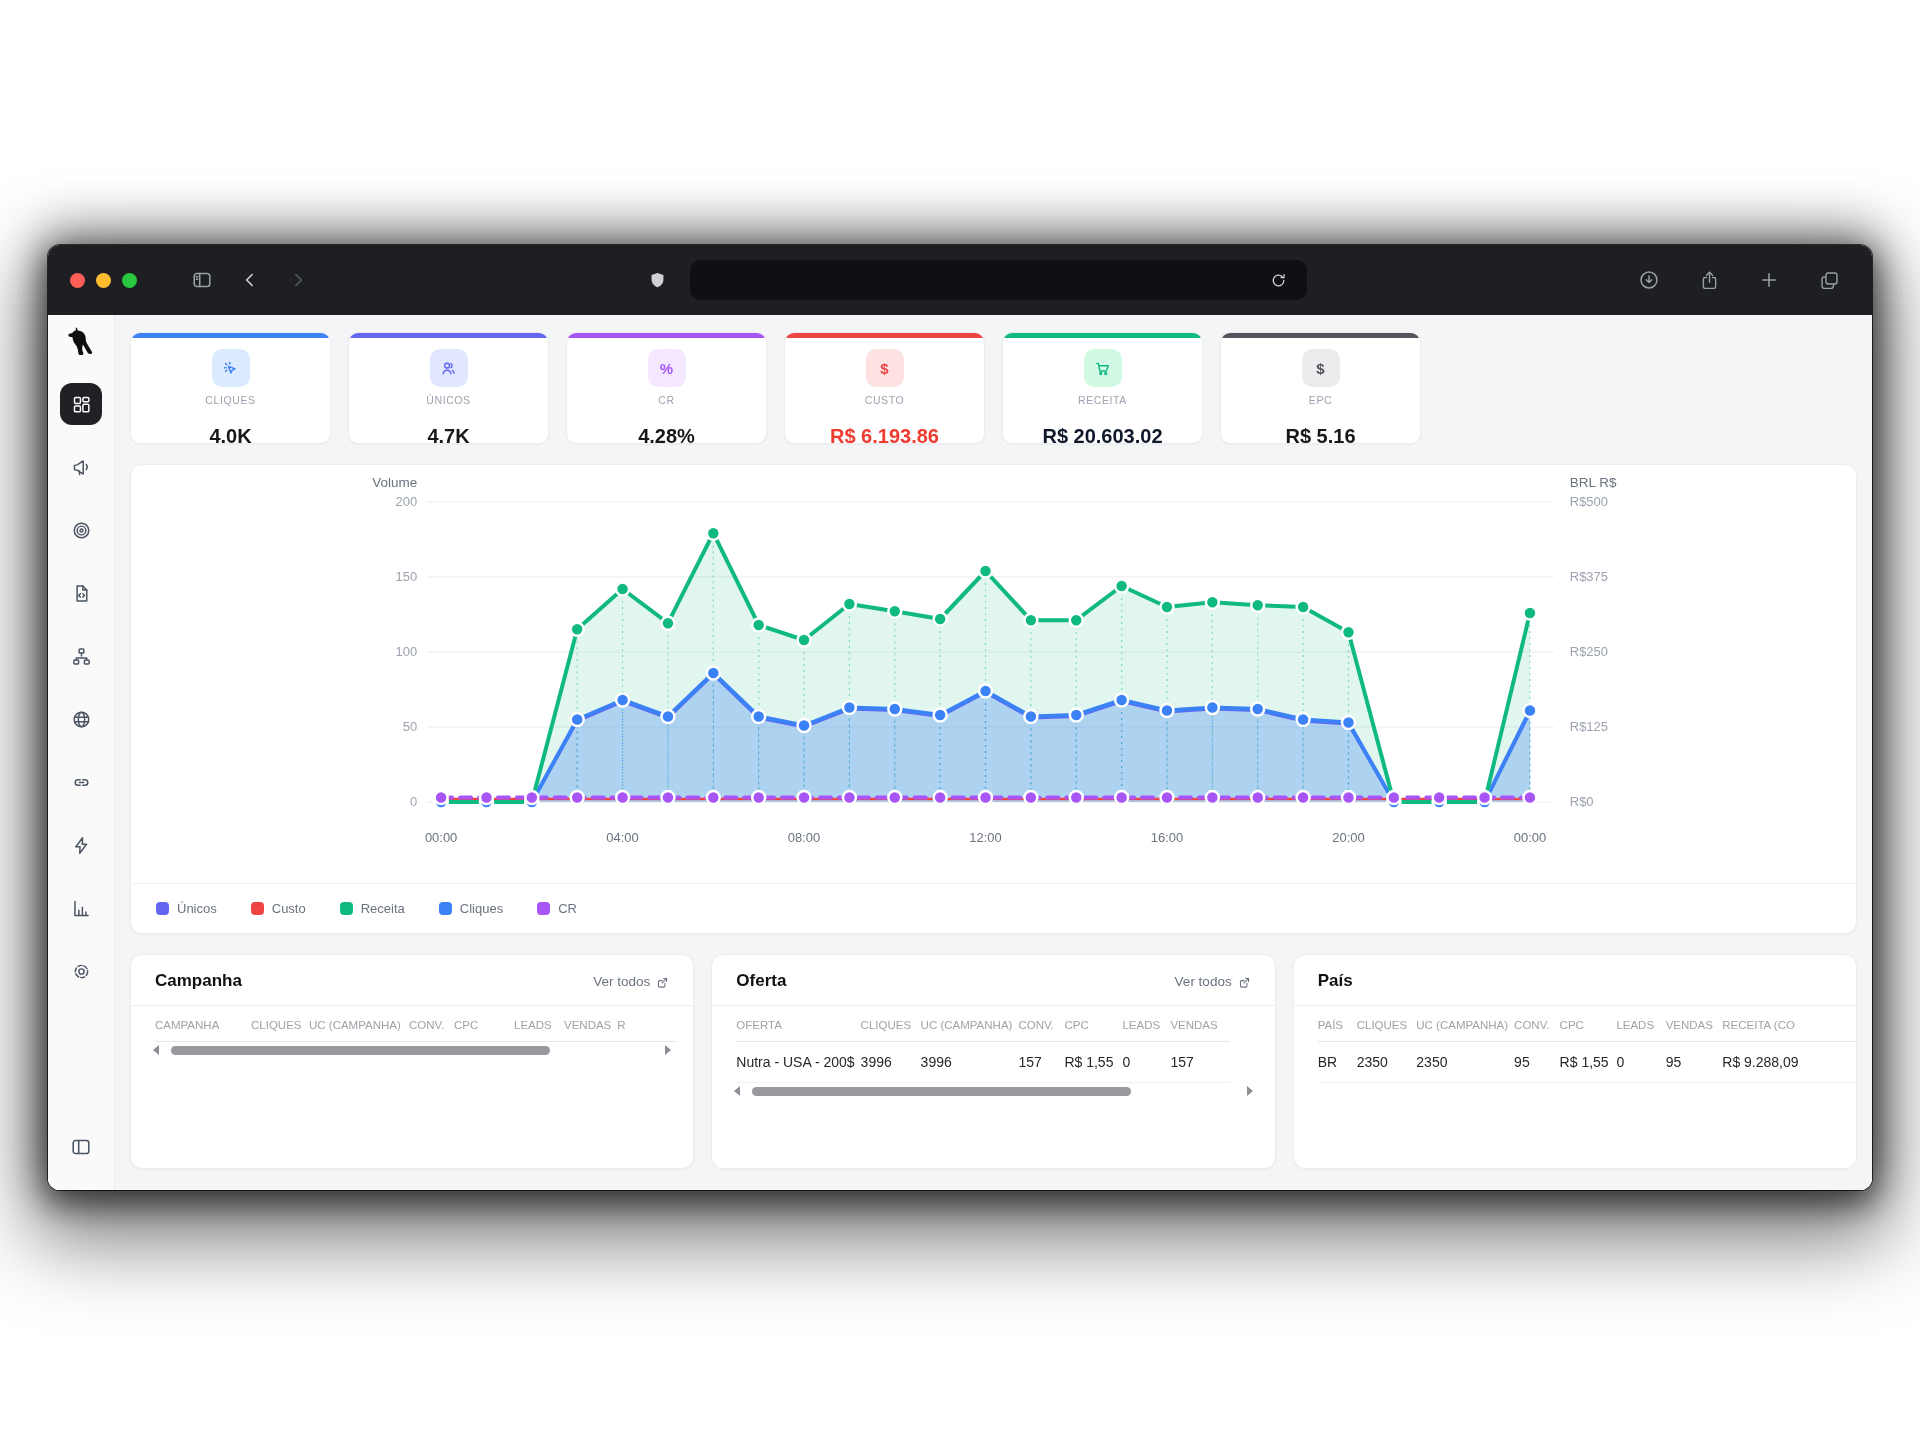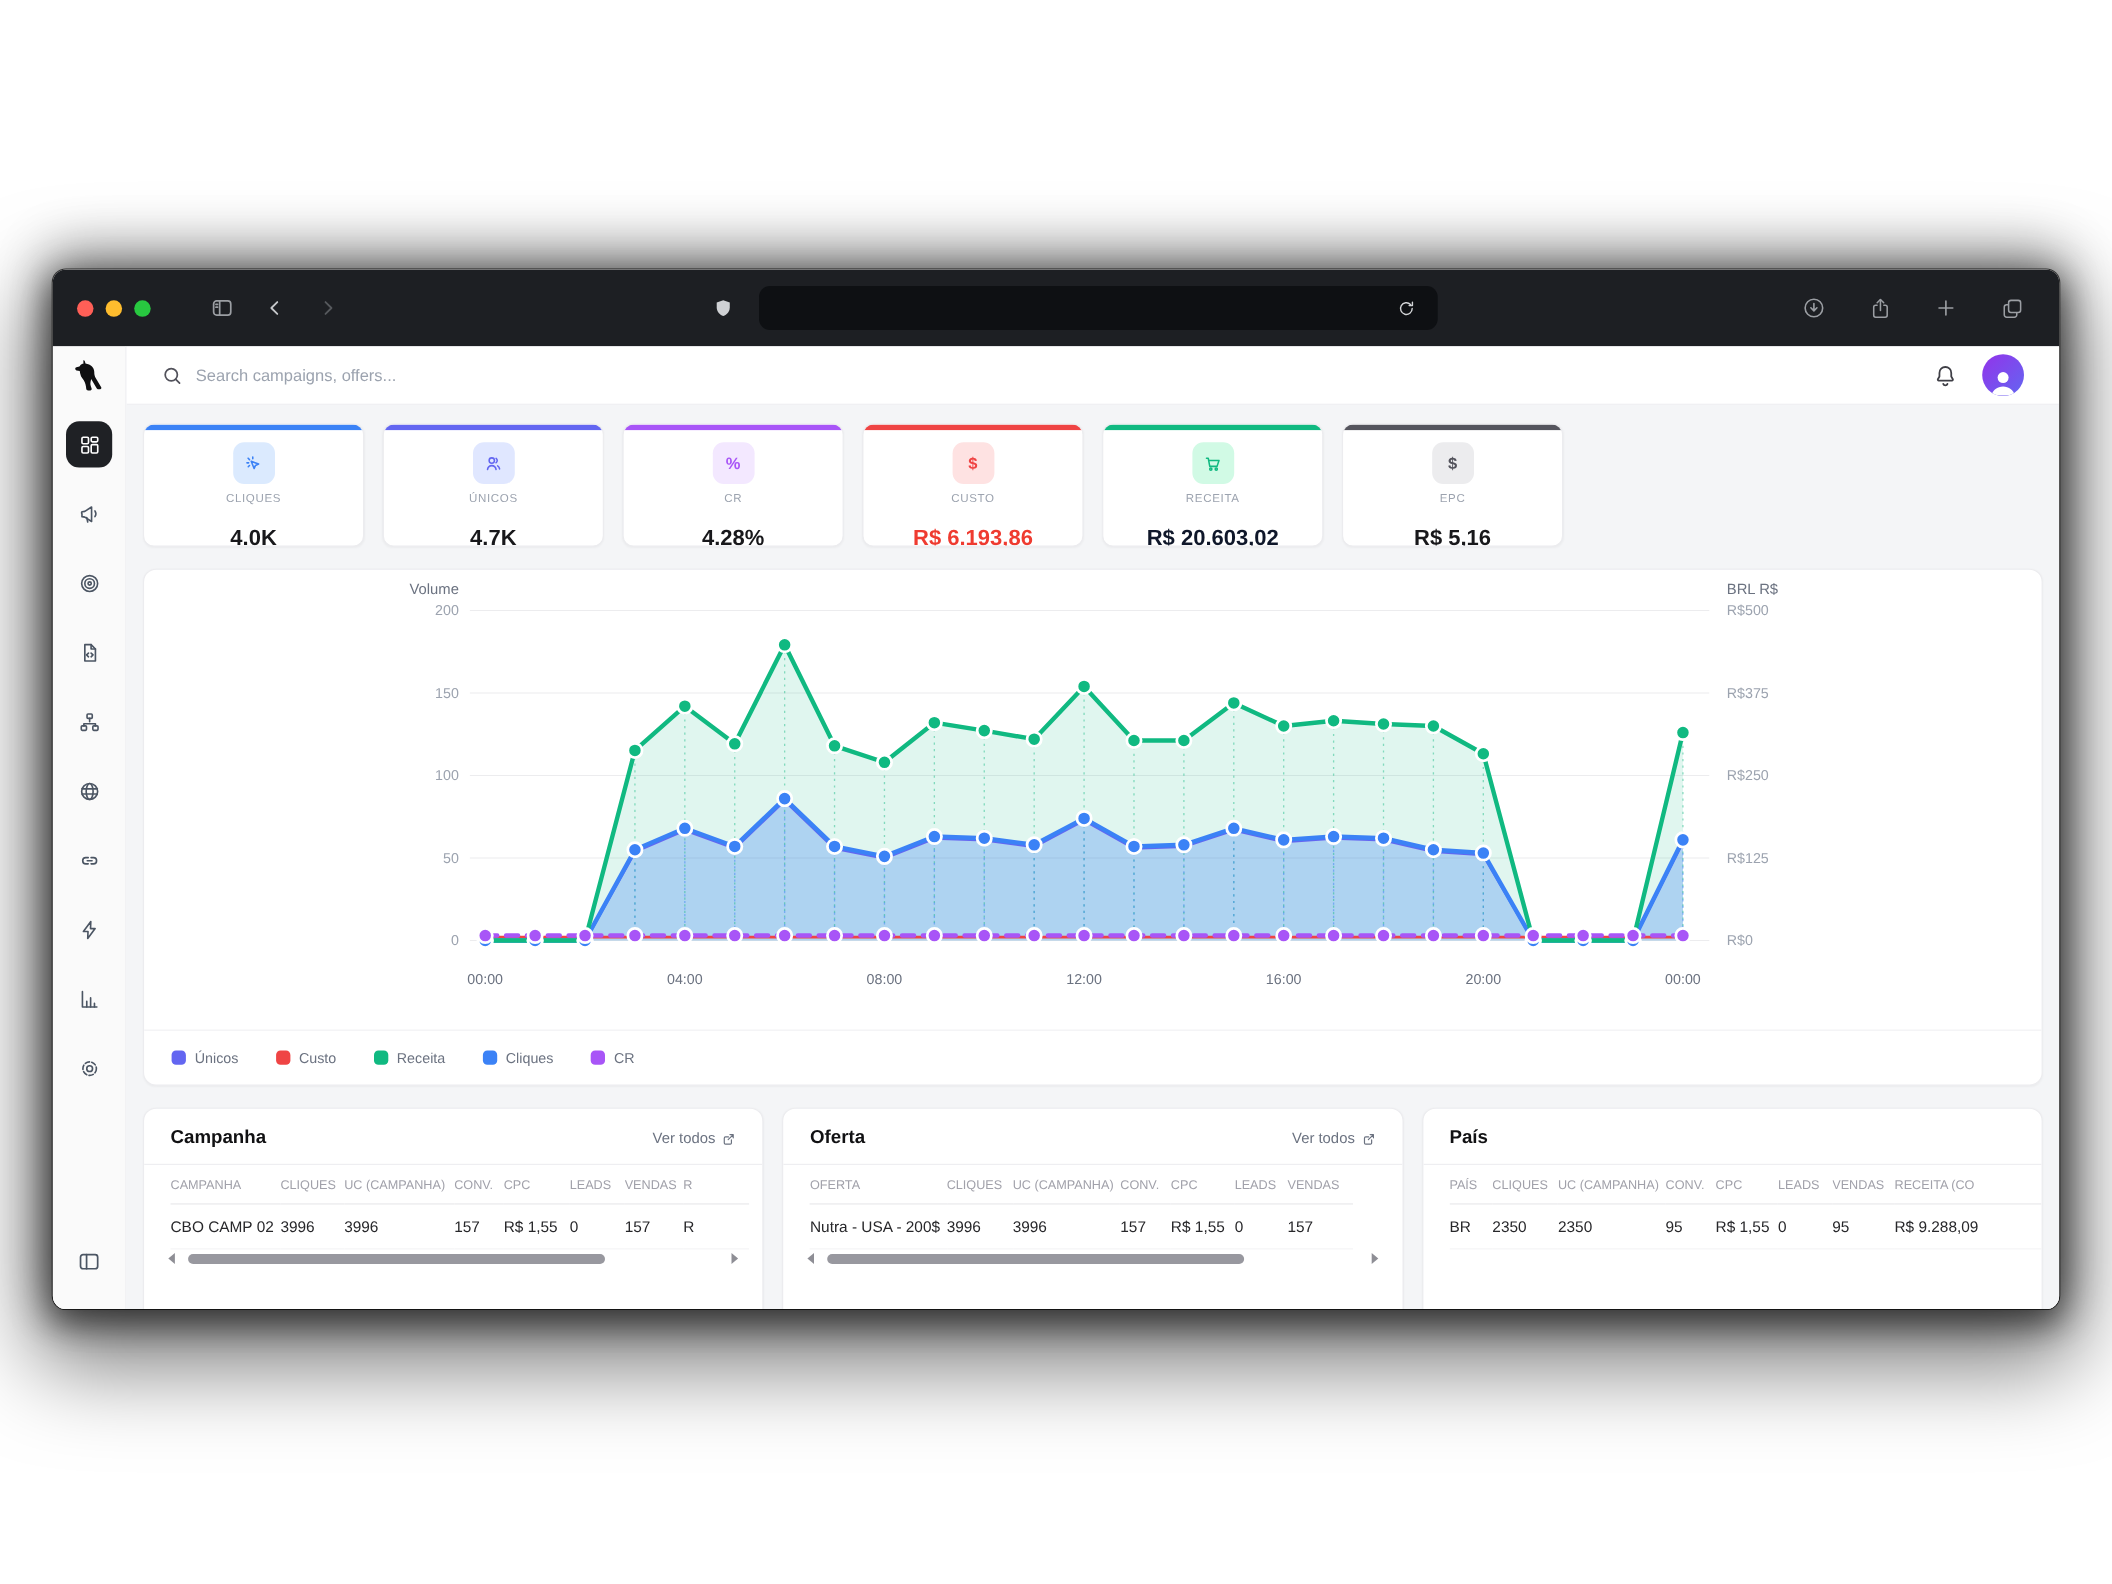--- a/index.html
+++ b/index.html
@@ -241,41 +241,20 @@
         </div>
         <div class="panel-toggle nav-item">
           <svg viewBox="0 0 24 24">
               <rect x="3.5" y="5" width="17" height="14" rx="2.5"></rect>
               <line x1="9.5" y1="5" x2="9.5" y2="19"></line>
             </svg>
         </div>
       </div>
 
       <div class="main">
-        <div class="app-header">
-          <div class="searchbox">
-            <svg width="19" height="19" viewBox="0 0 24 24" fill="none" stroke="#52525b" stroke-width="2" stroke-linecap="round">
-                <circle cx="11" cy="11" r="7"></circle>
-                <path d="M16.2 16.2L20.5 20.5"></path>
-              </svg>
-            <input type="text" placeholder="Search campaigns, offers..." style="">
-          </div>
-          <div class="hdr-right">
-            <svg width="23" height="23" viewBox="0 0 24 24" fill="none" stroke="#3f3f46" stroke-width="1.7" stroke-linecap="round" stroke-linejoin="round">
-                <path d="M12 3.8a5.6 5.6 0 0 0-5.6 5.6v3.4l-1.5 2.6c-.3.6.1 1.3.8 1.3h12.6c.7 0 1.1-.7.8-1.3l-1.5-2.6V9.4A5.6 5.6 0 0 0 12 3.8z"></path>
-                <path d="M10 19.8a2.1 2.1 0 0 0 4 0"></path>
-              </svg>
-            <div class="avatar">
-              <svg width="30" height="26" viewBox="0 0 24 20">
-                  <circle cx="12" cy="7" r="4" fill="#ffffff"></circle>
-                  <path d="M3.5 20c.9-4 4.3-6.6 8.5-6.6s7.6 2.6 8.5 6.6z" fill="#ffffff"></path>
-                </svg>
-            </div>
-          </div>
-        </div>
 
         <div class="content">
 
           <div class="kpis">
             <div class="kpi">
               <div class="kpi-accent" style="background: rgb(59, 130, 246);"></div>
               <div class="kpi-icon" style="background: rgb(219, 234, 254); color: rgb(59, 130, 246);">
                 <svg viewBox="0 0 24 24" fill="none" stroke="currentColor" stroke-width="2" stroke-linecap="round" stroke-linejoin="round">
                     <path d="M9 9l9.5 3.5-4 1.8-1.8 4z"></path>
                     <path d="M5 5l1.8 1.8M11 3.5v2.2M3.5 11h2.2M5.2 16l1.6-1.6"></path>
@@ -528,30 +507,20 @@
                       <tr>
                     <th>CAMPANHA</th>
                         <th>CLIQUES</th>
                         <th>UC (CAMPANHA)</th>
                         <th>CONV.</th>
                         <th>CPC</th>
                         <th>LEADS</th>
                         <th>VENDAS</th>
                         <th>R</th>
                   </tr>
-                  <tr>
-                    <td>CBO CAMP 02</td>
-                        <td>3996</td>
-                        <td>3996</td>
-                        <td>157</td>
-                        <td>R$ 1,55</td>
-                        <td>0</td>
-                        <td>157</td>
-                        <td>R</td>
-                  </tr>
                 </tbody>
                   </table>
               </div>
               <div class="hscroll">
                 <span class="arrow left"></span>
                 <span class="track">
                     <span class="thumb"></span>
                   </span>
                 <span class="arrow right"></span>
               </div>

